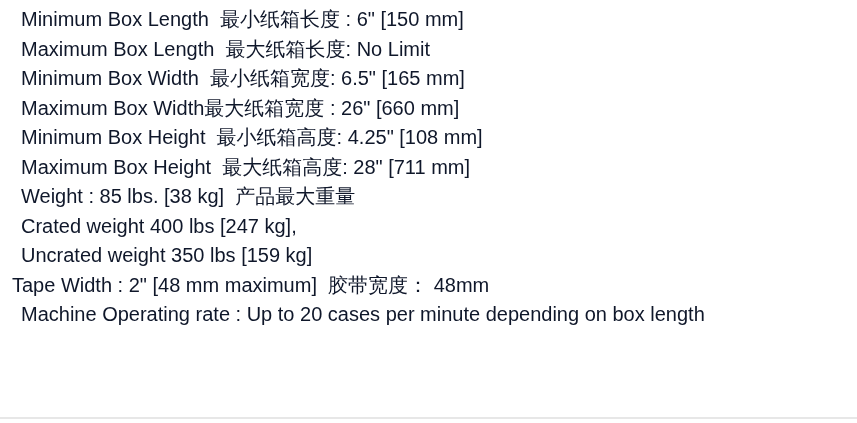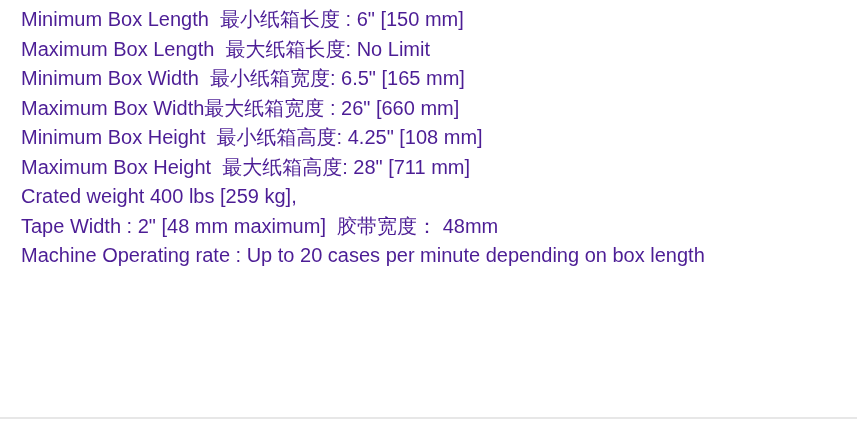--- a/index.html
+++ b/index.html
@@ -19,21 +19,21 @@
     position: absolute;
     top: 5px;
     left: 0;
     right: 0;
   }
   .spec-line {
     padding-left: 21px;
     height: 29.5px;
     line-height: 29.5px;
     font-size: 20px;
-    color: #4c1d95;
+    color: #0f172a;
     white-space: pre;
     letter-spacing: 0px;
   }
   
   .spec-line:nth-child(10) {
     padding-left: 12px;
   }
   .bottom-divider {
     position: absolute;
     left: 0;
@@ -47,18 +47,20 @@
 <body>
 
 <div class="page">
   <div class="spec-sheet">
     <div class="spec-line">Minimum Box Length  最小纸箱长度 : 6" [150 mm]</div>
     <div class="spec-line">Maximum Box Length  最大纸箱长度: No Limit</div>
     <div class="spec-line">Minimum Box Width  最小纸箱宽度: 6.5" [165 mm]</div>
     <div class="spec-line">Maximum Box Width最大纸箱宽度 : 26" [660 mm]</div>
     <div class="spec-line">Minimum Box Height  最小纸箱高度: 4.25" [108 mm]</div>
     <div class="spec-line">Maximum Box Height  最大纸箱高度: 28" [711 mm]</div>
-    <div class="spec-line">Crated weight 400 lbs [259 kg],</div>
+    <div class="spec-line">Weight : 85 lbs. [38 kg]  产品最大重量</div>
+    <div class="spec-line">Crated weight 400 lbs [247 kg],</div>
+    <div class="spec-line">Uncrated weight 350 lbs [159 kg]</div>
     <div class="spec-line">Tape Width : 2" [48 mm maximum]  胶带宽度： 48mm</div>
     <div class="spec-line">Machine Operating rate : Up to 20 cases per minute depending on box length</div>
   </div>
   <div class="bottom-divider"></div>
 </div>
 
 </body></html>

